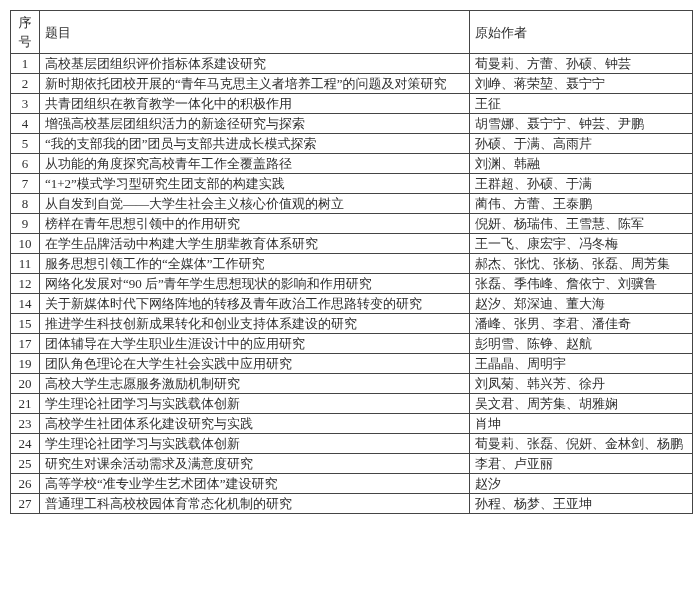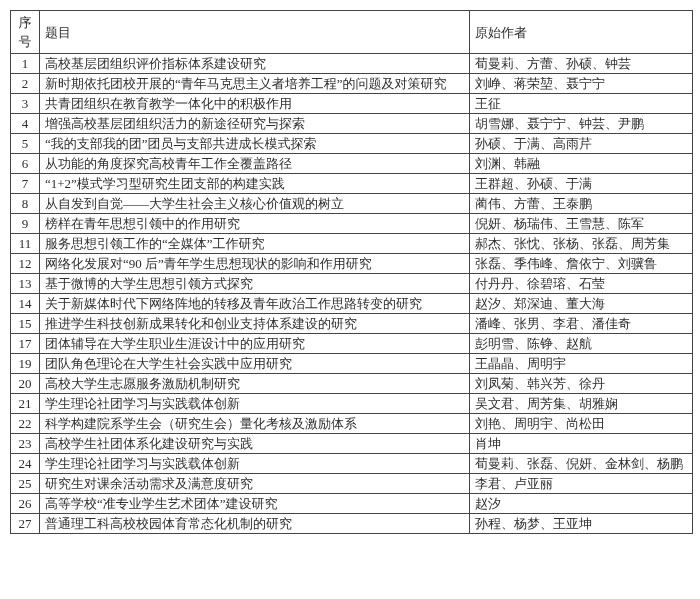--- a/index.html
+++ b/index.html
@@ -113,38 +113,38 @@
     <td class="cell-title">从自发到自觉——大学生社会主义核心价值观的树立</td>
     <td class="cell-authors">蔺伟、方蕾、王泰鹏</td>
   </tr>
 
   <tr>
     <td class="cell-no">9</td>
     <td class="cell-title">榜样在青年思想引领中的作用研究</td>
     <td class="cell-authors">倪妍、杨瑞伟、王雪慧、陈军</td>
   </tr>
 
+  <tr>
+    <td class="cell-no">10</td>
+    <td class="cell-title">在学生品牌活动中构建大学生朋辈教育体系研究</td>
+    <td class="cell-authors">王一飞、康宏宇、冯冬梅</td>
+  </tr>
 
   <tr>
     <td class="cell-no">11</td>
     <td class="cell-title">服务思想引领工作的“全媒体”工作研究</td>
     <td class="cell-authors">郝杰、张忱、张杨、张磊、周芳集</td>
   </tr>
 
   <tr>
     <td class="cell-no">12</td>
     <td class="cell-title">网络化发展对“90 后”青年学生思想现状的影响和作用研究</td>
     <td class="cell-authors">张磊、季伟峰、詹依宁、刘骥鲁</td>
   </tr>
 
-  <tr>
-    <td class="cell-no">13</td>
-    <td class="cell-title">基于微博的大学生思想引领方式探究</td>
-    <td class="cell-authors">付丹丹、徐碧瑢、石莹</td>
-  </tr>
 
   <tr>
     <td class="cell-no">14</td>
     <td class="cell-title">关于新媒体时代下网络阵地的转移及青年政治工作思路转变的研究</td>
     <td class="cell-authors">赵汐、郑深迪、董大海</td>
   </tr>
 
   <tr>
     <td class="cell-no">15</td>
     <td class="cell-title">推进学生科技创新成果转化和创业支持体系建设的研究</td>
@@ -170,25 +170,20 @@
     <td class="cell-title">高校大学生志愿服务激励机制研究</td>
     <td class="cell-authors">刘凤菊、韩兴芳、徐丹</td>
   </tr>
 
   <tr>
     <td class="cell-no">21</td>
     <td class="cell-title">学生理论社团学习与实践载体创新</td>
     <td class="cell-authors">吴文君、周芳集、胡雅娴</td>
   </tr>
 
-  <tr>
-    <td class="cell-no">22</td>
-    <td class="cell-title">科学构建院系学生会（研究生会）量化考核及激励体系</td>
-    <td class="cell-authors">刘艳、周明宇、尚松田</td>
-  </tr>
 
   <tr>
     <td class="cell-no">23</td>
     <td class="cell-title">高校学生社团体系化建设研究与实践</td>
     <td class="cell-authors">肖坤</td>
   </tr>
 
   <tr>
     <td class="cell-no">24</td>
     <td class="cell-title">学生理论社团学习与实践载体创新</td>

